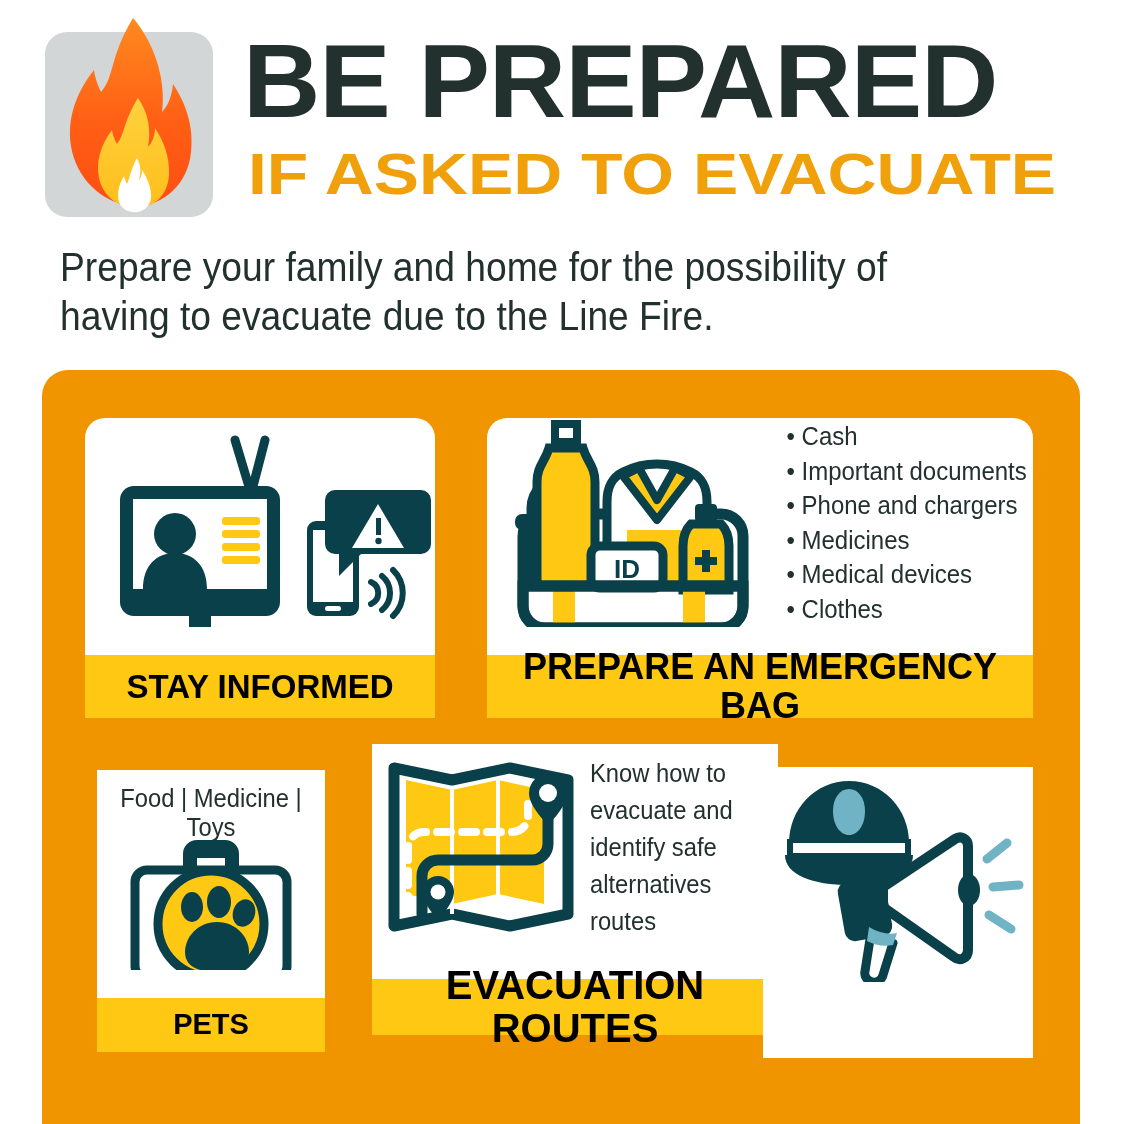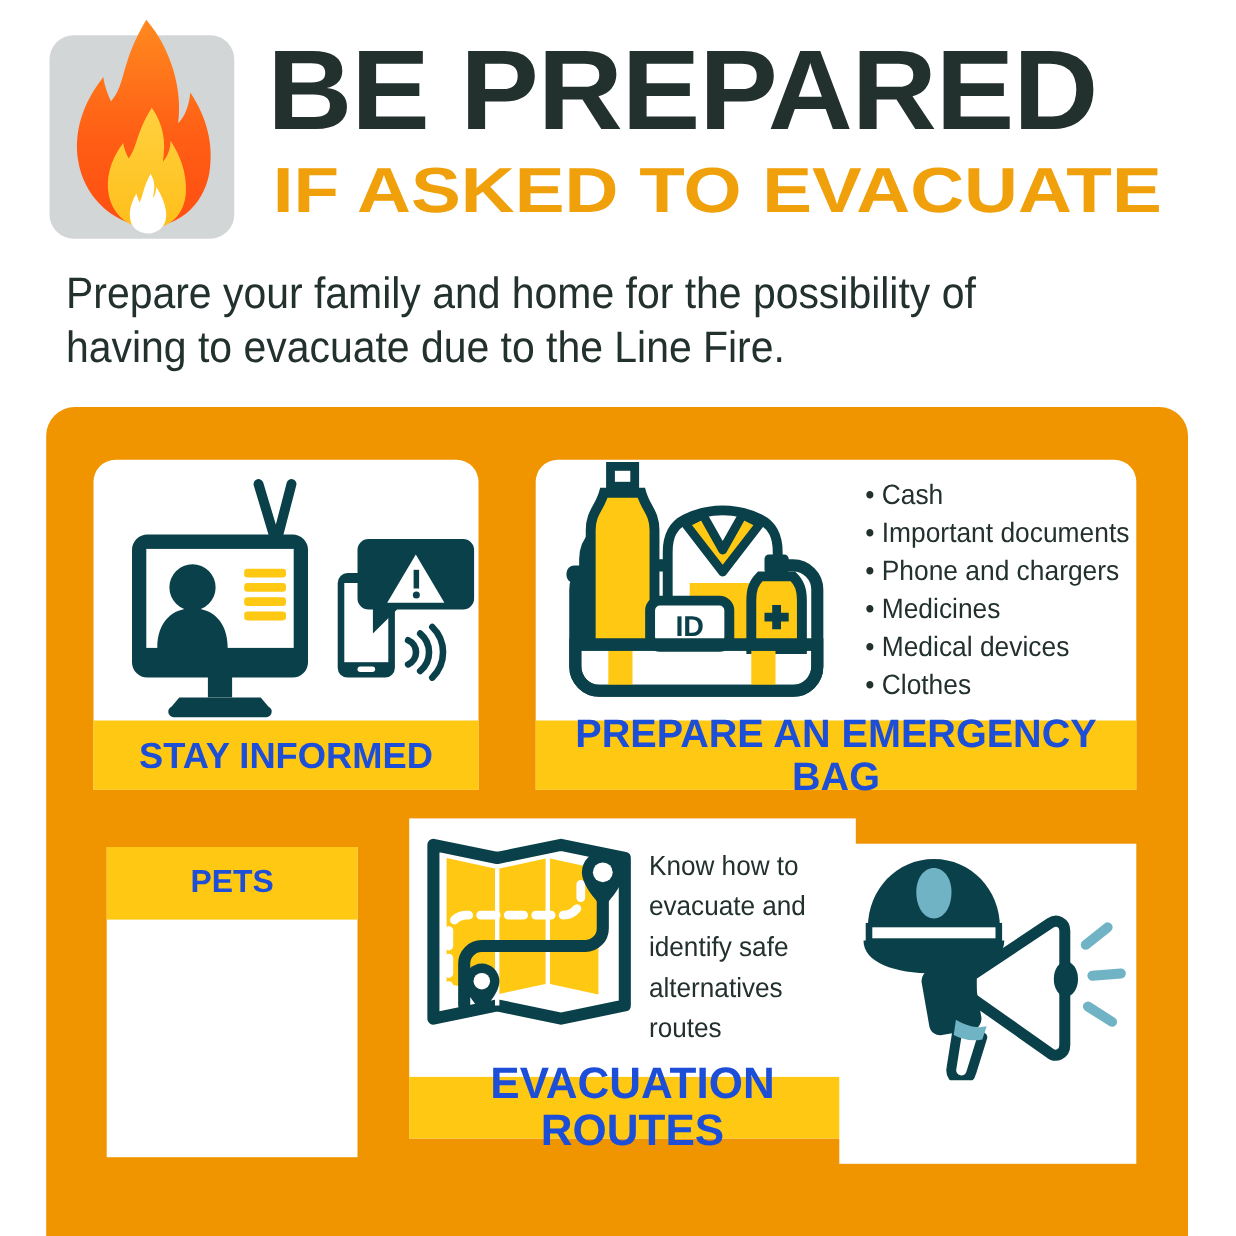--- a/index.html
+++ b/index.html
@@ -59,38 +59,39 @@
     background:#f09400;
     border-top-left-radius:26px;border-top-right-radius:26px;
   }
 
   
   .card{position:absolute;background:#ffffff;display:flex;flex-direction:column;}
   .card.rounded{border-top-left-radius:20px;border-top-right-radius:20px;}
   .card-art{flex:1;position:relative;overflow:hidden;}
   .card-banner{
     background:#ffc812;
-    color:#1d4ed8;
+    color:#000000;
     font-family:"Liberation Sans", sans-serif;
     font-weight:bold;
     display:flex;align-items:center;justify-content:center;
     text-align:center;
     line-height:1.08;
     letter-spacing:0px;
+    margin-top:28px;
   }
 
   
   #card-stay{left:85px;top:418px;width:350px;height:300px;}
   #card-stay .card-banner{height:63px;font-size:33px;}
 
   #card-bag{left:487px;top:418px;width:546px;height:300px;}
   #card-bag .card-banner{height:63px;font-size:36px;}
 
   #card-pets{left:97px;top:770px;width:228px;height:282px;}
-  #card-pets .card-banner{height:66px;font-size:29px;}
+  #card-pets .card-banner{height:54px;font-size:29px;}
 
   #card-routes{left:372px;top:744px;width:406px;height:291px;}
   #card-routes .card-banner{height:56px;font-size:40px;}
 
   #card-orders{left:763px;top:767px;width:270px;height:291px;}
   #card-orders .card-banner{height:76px;font-size:27px;padding:0 6px;}
 
   
   .bag-row{display:flex;height:100%;align-items:center;}
   .bag-art{width:292px;height:100%;position:relative;}
@@ -245,20 +246,39 @@
           <div>• Medicines</div>
           <div>• Medical devices</div>
           <div>• Clothes</div>
         </div>
       </div>
     </div>
     <div class="card-banner">PREPARE AN EMERGENCY BAG</div>
   </div>
 
   <div class="card" id="card-pets">
+    <div class="card-art">
+      <div class="pets-caption">Food  |  Medicine  |  Toys</div>
+      <svg viewBox="0 0 228 228" width="228" height="228" style="position:absolute;left:0;top:40px">
+
+        <path d="M86 44 a14 14 0 0 1 14 -14 h28 a14 14 0 0 1 14 14 v18 h-14 v-14 h-28 v14 h-14 Z" fill="#0a4049"></path>
+
+        <rect x="38" y="60" width="152" height="108" rx="12" fill="#ffffff" stroke="#0a4049" stroke-width="9"></rect>
+
+        <rect x="48" y="168" width="34" height="18" rx="4" fill="#0a4049"></rect>
+        <rect x="146" y="168" width="34" height="18" rx="4" fill="#0a4049"></rect>
+
+        <circle cx="114" cy="114" r="53" fill="#ffc812" stroke="#0a4049" stroke-width="9"></circle>
+
+        <ellipse cx="95" cy="97" rx="11" ry="15" fill="#0a4049"></ellipse>
+        <ellipse cx="122" cy="92" rx="12" ry="16" fill="#0a4049"></ellipse>
+        <ellipse cx="147" cy="103" rx="11" ry="14" fill="#0a4049" transform="rotate(18 147 103)"></ellipse>
+        <path d="M120 112 c20 0 32 16 32 30 c0 14 -12 20 -32 20 c-20 0 -32 -6 -32 -20 c0 -14 12 -30 32 -30 Z" fill="#0a4049"></path>
+      </svg>
+    </div>
     <div class="card-banner">PETS</div>
   </div>
 
   <div class="card" id="card-routes">
     <div class="card-art">
       <div class="routes-row">
         <div class="routes-art">
           <svg viewBox="0 0 218 200" width="218" height="200">
 
             <path d="M22 24 l58 12 l58 -12 l58 12 v134 l-58 12 l-58 -12 l-58 12 Z" fill="#ffffff" stroke="#0a4049" stroke-width="11" stroke-linejoin="round"></path>

